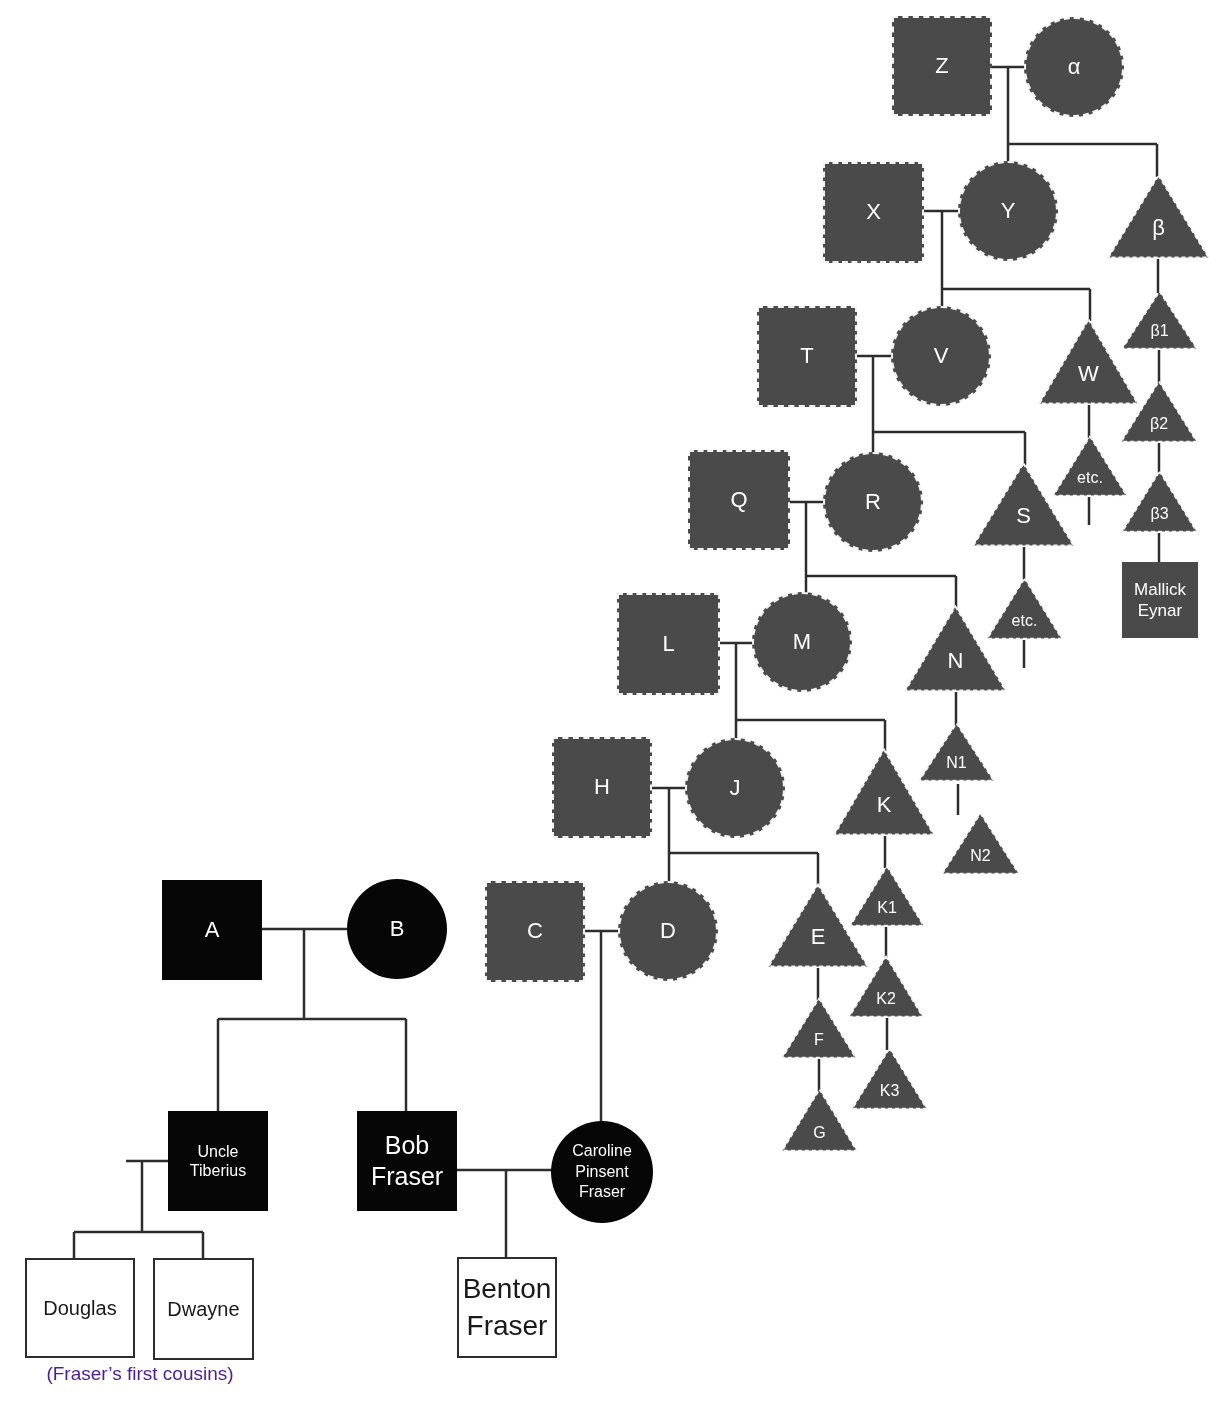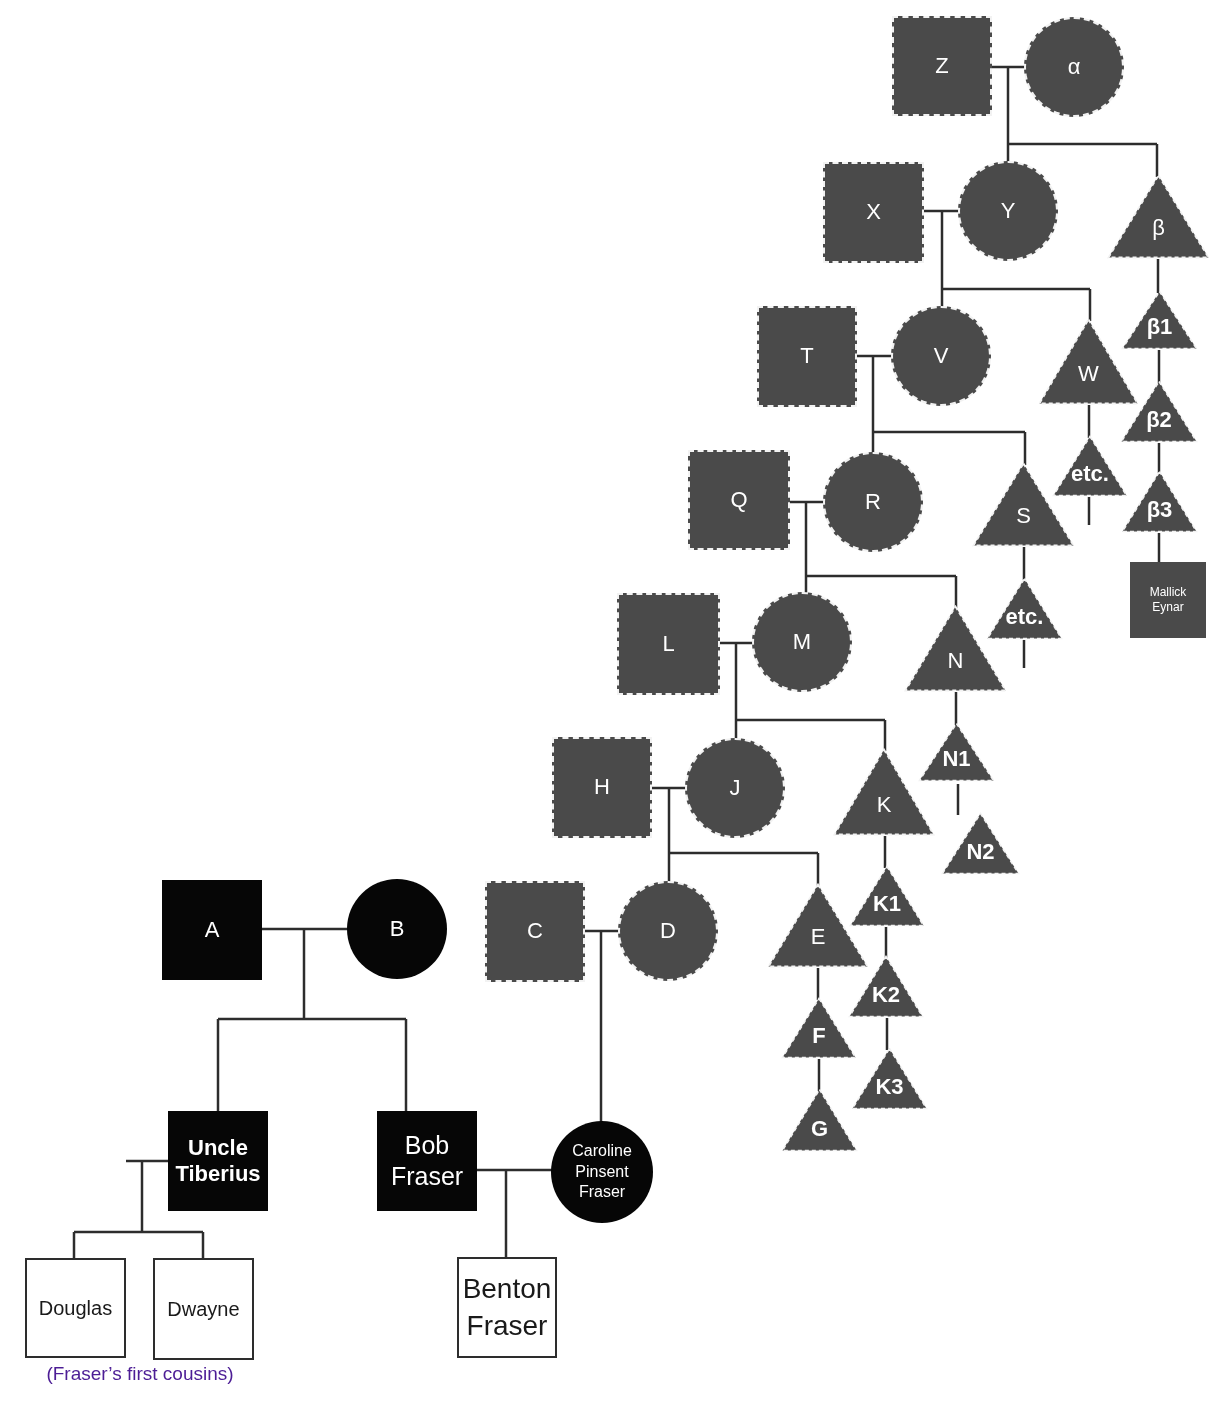--- a/index.html
+++ b/index.html
@@ -14,24 +14,24 @@
   .cir.g{background:#4a4a4a;border:2px dashed #f2f2f2;border-radius:50%;}
   .sq.k{background:#060606;}
   .cir.k{background:#060606;border-radius:50%;}
   .sq.w{background:#fff;border:2px solid #2d2d2d;color:#1a1a1a;}
   .tri{background:none;align-items:flex-end;}
   .tri svg{position:absolute;left:0;top:0;width:100%;height:100%;}
   .tri .lbl{position:relative;z-index:2;}
   .tri.big .lbl{padding-bottom:18px;}
   .tri.sm .lbl{padding-bottom:10px;}
   .fs22{font-size:22px;}
-  .fs19{font-size:22px;font-weight:bold;}
-  .fs17{font-size:12px;line-height:1.25;margin-left:8px;}
+  .fs19{font-size:16px;}
+  .fs17{font-size:17px;line-height:1.25;}
   .fs16{font-size:16px;line-height:1.3;justify-content:center;}
-  .fs25{font-size:25px;line-height:1.25;margin-left:20px;}
+  .fs25{font-size:25px;line-height:1.25;}
   .fs24{font-size:28px;line-height:1.3;}
   .fs20{font-size:20px;}
   .caption{position:absolute;left:10px;top:1363px;width:260px;text-align:center;
            font-size:19px;color:#4c1d95;z-index:1;}
   .pad{padding:0 6px;}
 </style>
 </head>
 <body>
 
 <div class="canvas">
@@ -264,21 +264,21 @@
   <div class="node sq k fs19" style="left:168px;top:1111px;width:100px;height:100px">
     <span class="lbl pad">Uncle Tiberius</span>
   </div>
   <div class="node sq k fs25" style="left:357px;top:1111px;width:100px;height:100px">
     <span class="lbl pad">Bob Fraser</span>
   </div>
   <div class="node cir k fs16" style="left:551px;top:1121px;width:102px;height:102px">
     <span class="lbl pad">Caroline Pinsent Fraser</span>
   </div>
 
-  <div class="node sq w fs20" style="left:25px;top:1258px;width:101px;height:100px">
+  <div class="node sq w fs20" style="left:25px;top:1258px;width:110px;height:100px">
     <span class="lbl">Douglas</span>
   </div>
   <div class="node sq w fs20" style="left:153px;top:1258px;width:101px;height:102px">
     <span class="lbl">Dwayne</span>
   </div>
   <div class="node sq w fs24" style="left:457px;top:1257px;width:100px;height:101px">
     <span class="lbl pad">Benton Fraser</span>
   </div>
 
   <div class="caption">(Fraser’s first cousins)</div>

